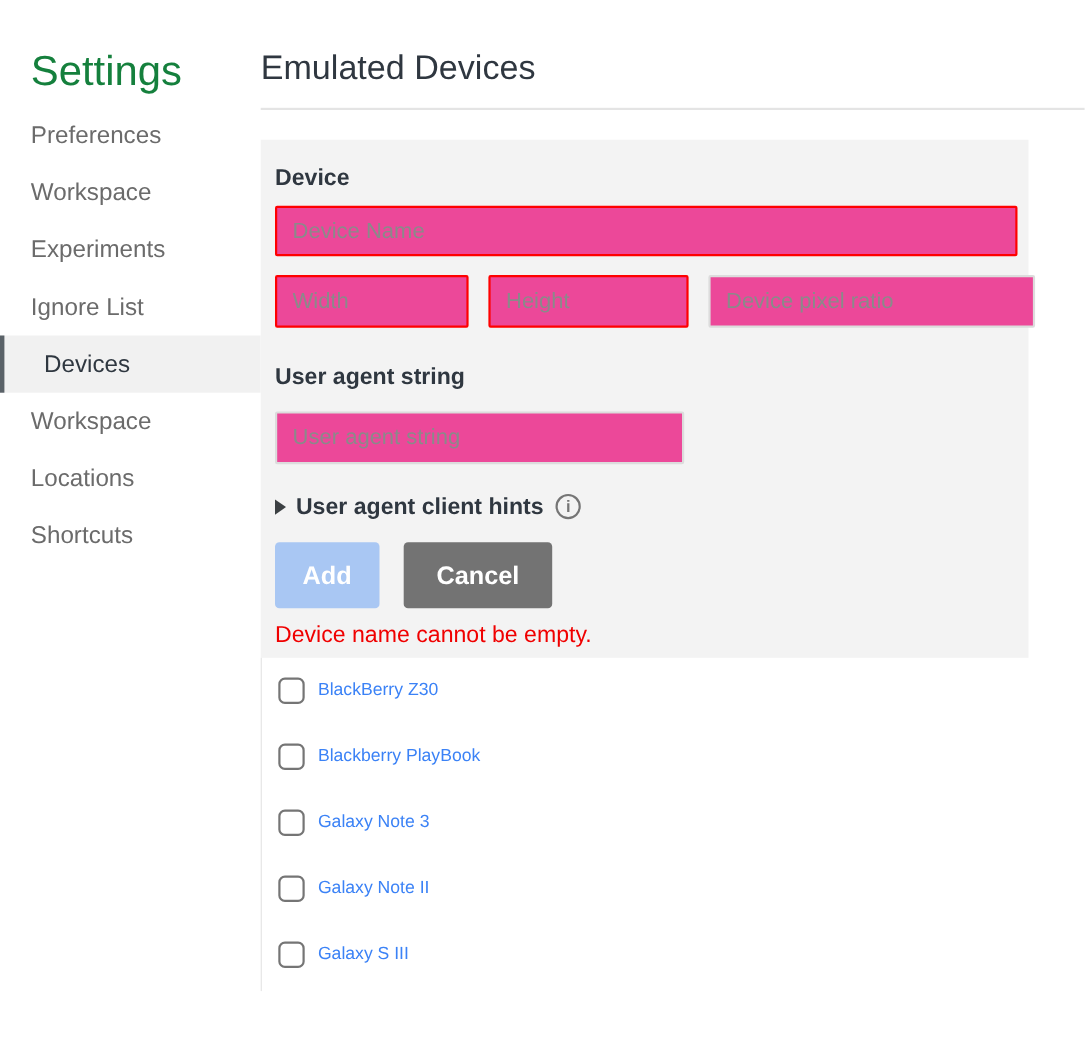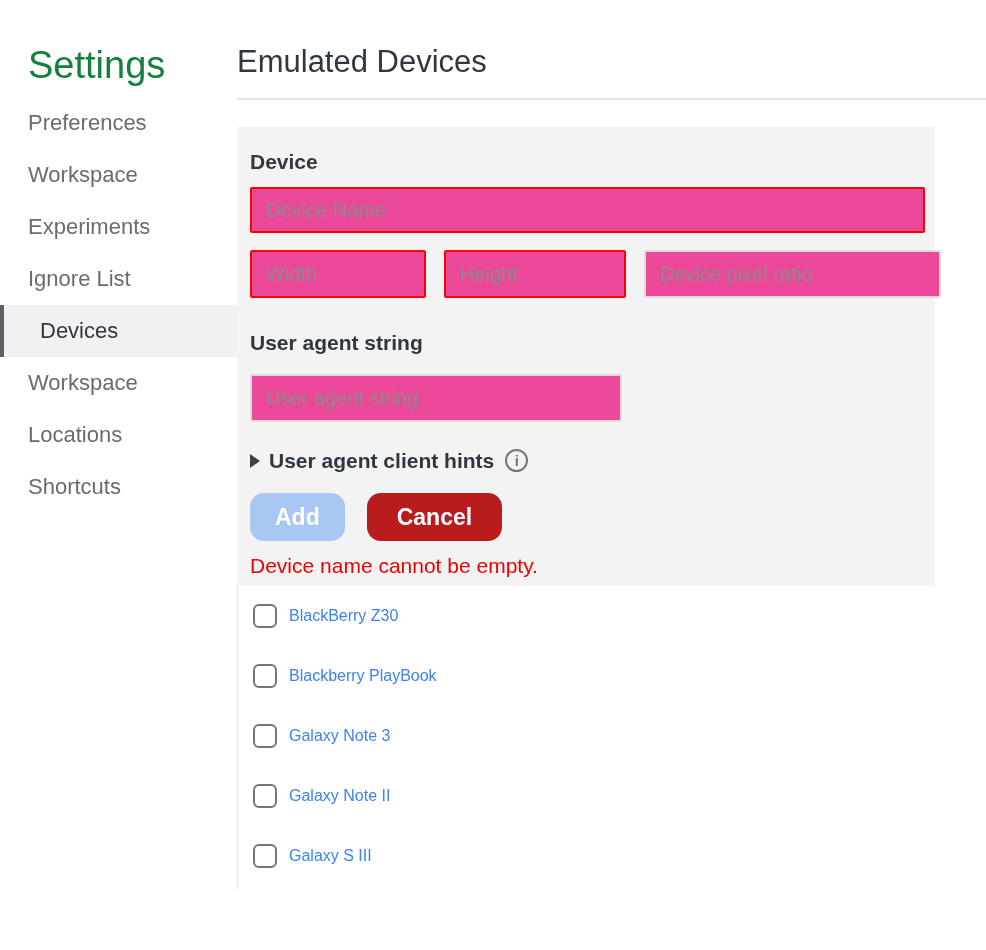--- a/index.html
+++ b/index.html
@@ -87,26 +87,26 @@
     border-left: 10px solid #3c4043; margin-right: 9px;
   }
   .info-icon {
     width: 23px; height: 23px; margin-left: 11px;
     border: 2px solid #757575; border-radius: 50%;
     color: #757575; font-size: 15px; font-weight: bold;
     display: inline-flex; align-items: center; justify-content: center;
   }
   .btn-row { display: flex; gap: 22px; margin-top: 20px; }
   .btn {
-    height: 48px; border: none; border-radius: 14px;
+    height: 60px; border: none; border-radius: 4px;
     color: #ffffff; font-size: 23px; font-weight: bold;
     font-family: inherit; cursor: pointer;
   }
   .btn-add { background: #a9c7f3; padding: 0 25px; cursor: default; }
-  .btn-cancel { background: #b91c1c; padding: 0 30px; }
+  .btn-cancel { background: #737373; padding: 0 30px; }
   .error-msg { margin-top: 12px; font-size: 21px; color: #f00000; line-height: 25px; }
   
   .device-list { border-left: 1px solid #e3e3e3; height: 303px; }
   .device-row { height: 60px; display: flex; align-items: center; padding-left: 15px; }
   .checkbox {
     width: 24px; height: 24px; flex: 0 0 24px;
     border: 2px solid #757575; border-radius: 6px;
     background: #fff; margin-right: 12px; cursor: pointer;
   }
   .device-label { font-size: 16px; color: #3b82f6; }

